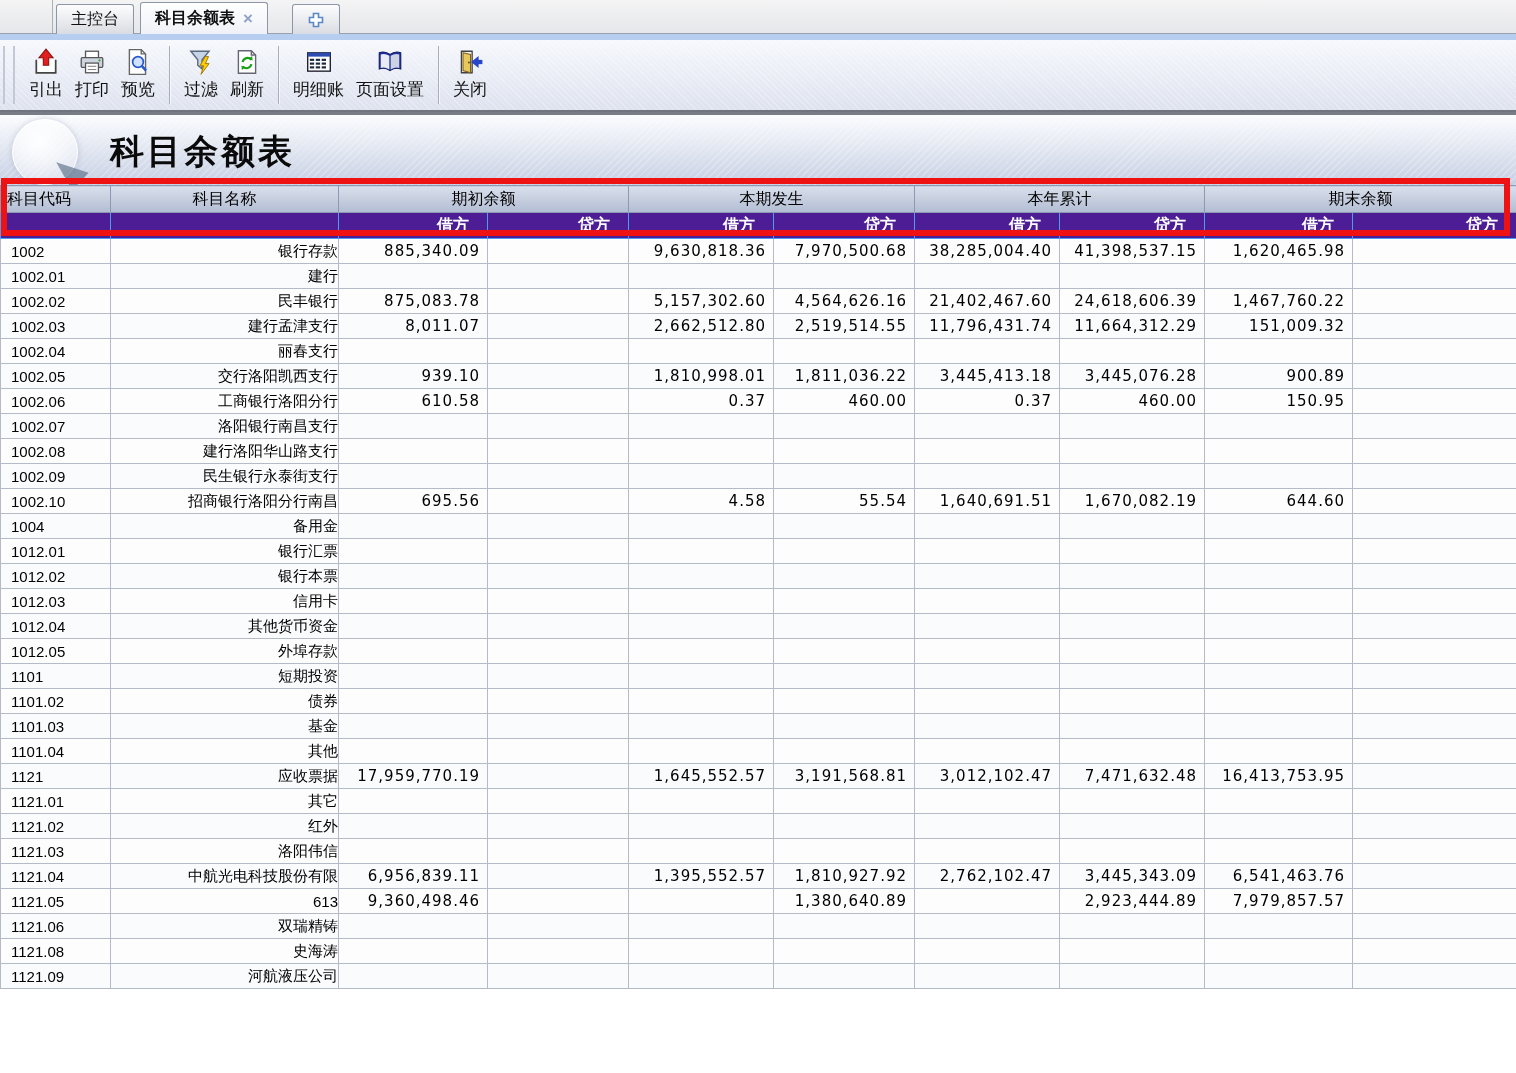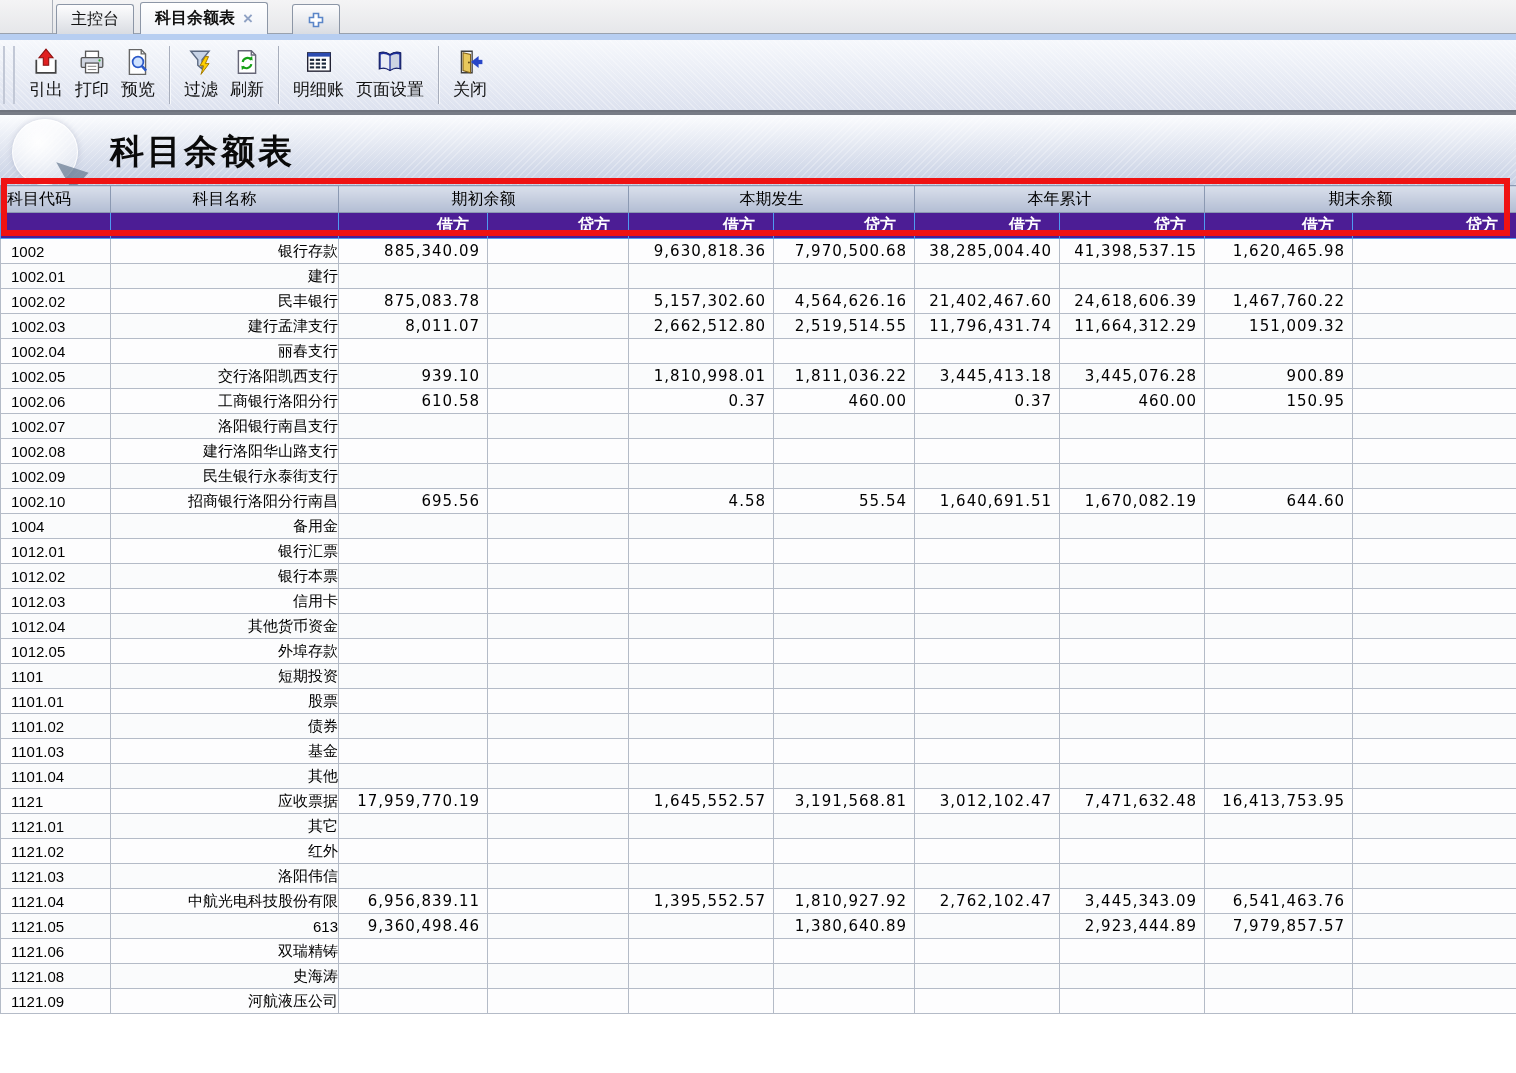--- a/index.html
+++ b/index.html
@@ -459,32 +459,20 @@
           <td class="c-num"></td>
           <td class="c-num"></td>
           <td class="c-num"></td>
           <td class="c-num"></td>
           <td class="c-num"></td>
           <td class="c-num"></td>
           <td class="c-num"></td>
           <td class="c-num"></td>
         </tr>
         <tr>
-          <td class="c-code">1101.01</td>
-          <td class="c-name lvl1">股票</td>
-          <td class="c-num"></td>
-          <td class="c-num"></td>
-          <td class="c-num"></td>
-          <td class="c-num"></td>
-          <td class="c-num"></td>
-          <td class="c-num"></td>
-          <td class="c-num"></td>
-          <td class="c-num"></td>
-        </tr>
-        <tr>
           <td class="c-code">1101.02</td>
           <td class="c-name lvl1">债券</td>
           <td class="c-num"></td>
           <td class="c-num"></td>
           <td class="c-num"></td>
           <td class="c-num"></td>
           <td class="c-num"></td>
           <td class="c-num"></td>
           <td class="c-num"></td>
           <td class="c-num"></td>

